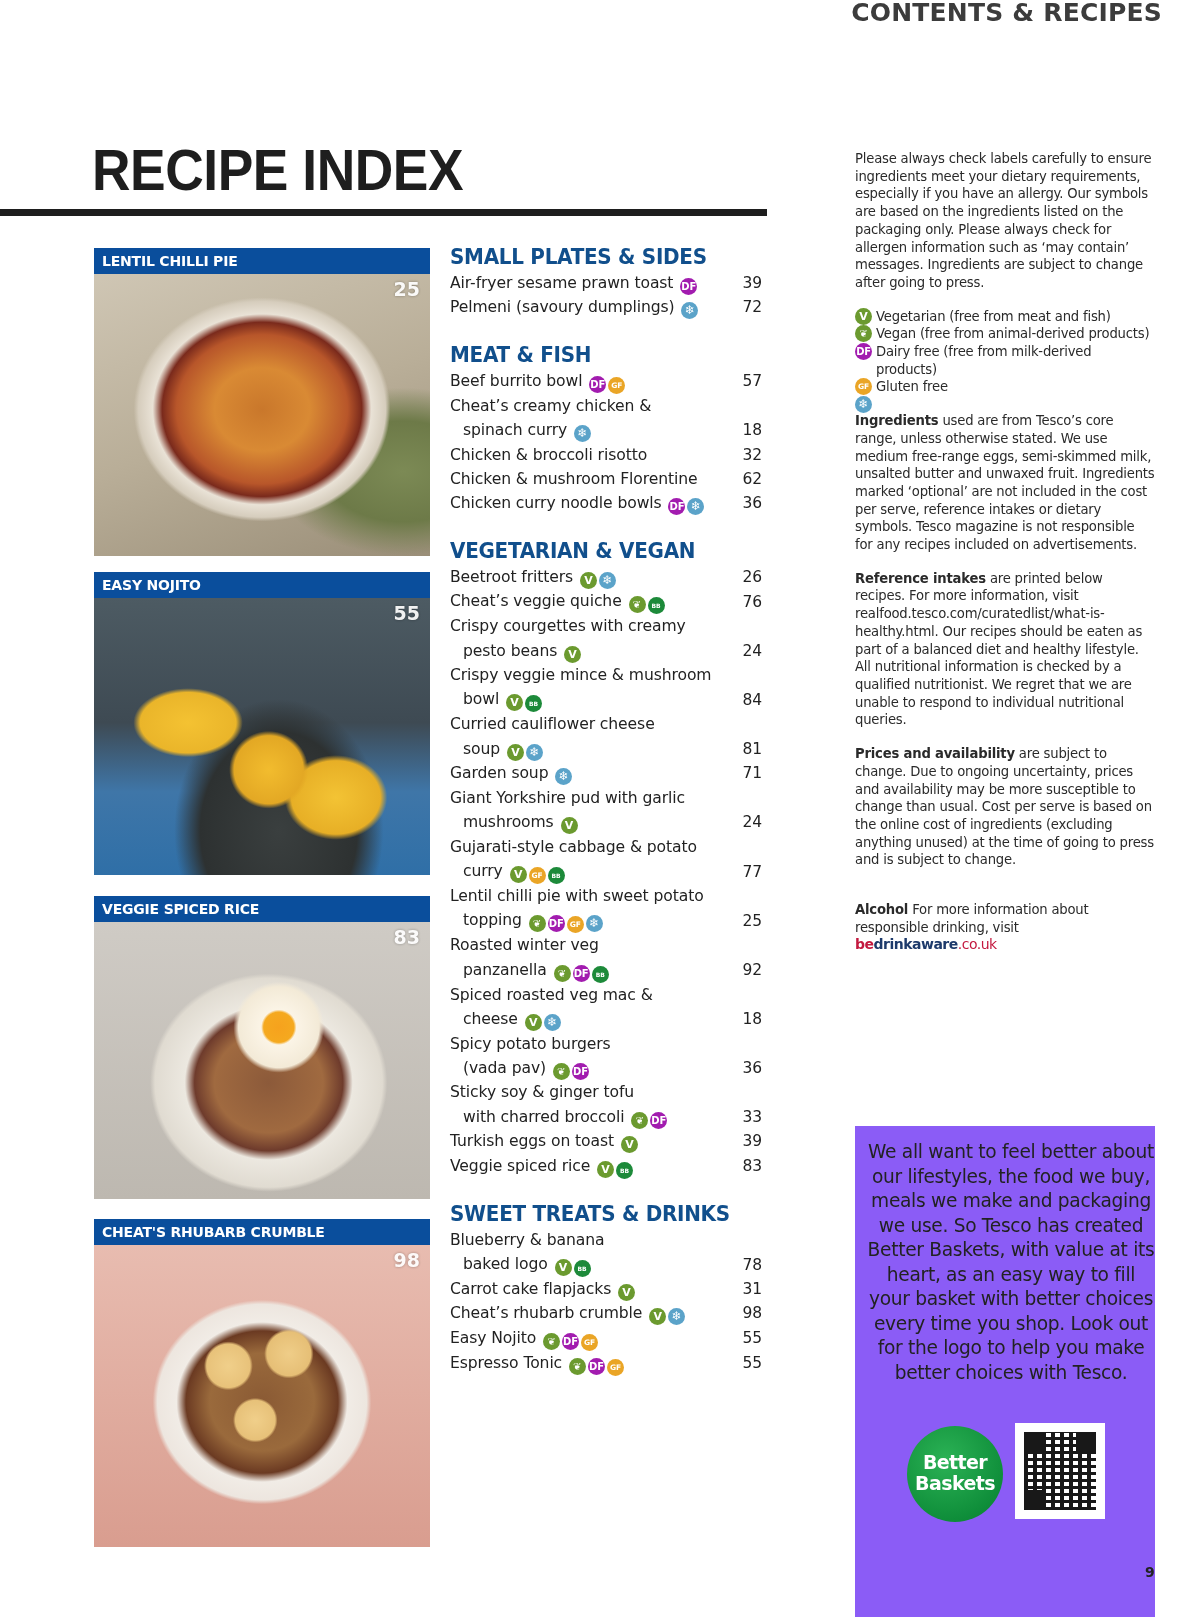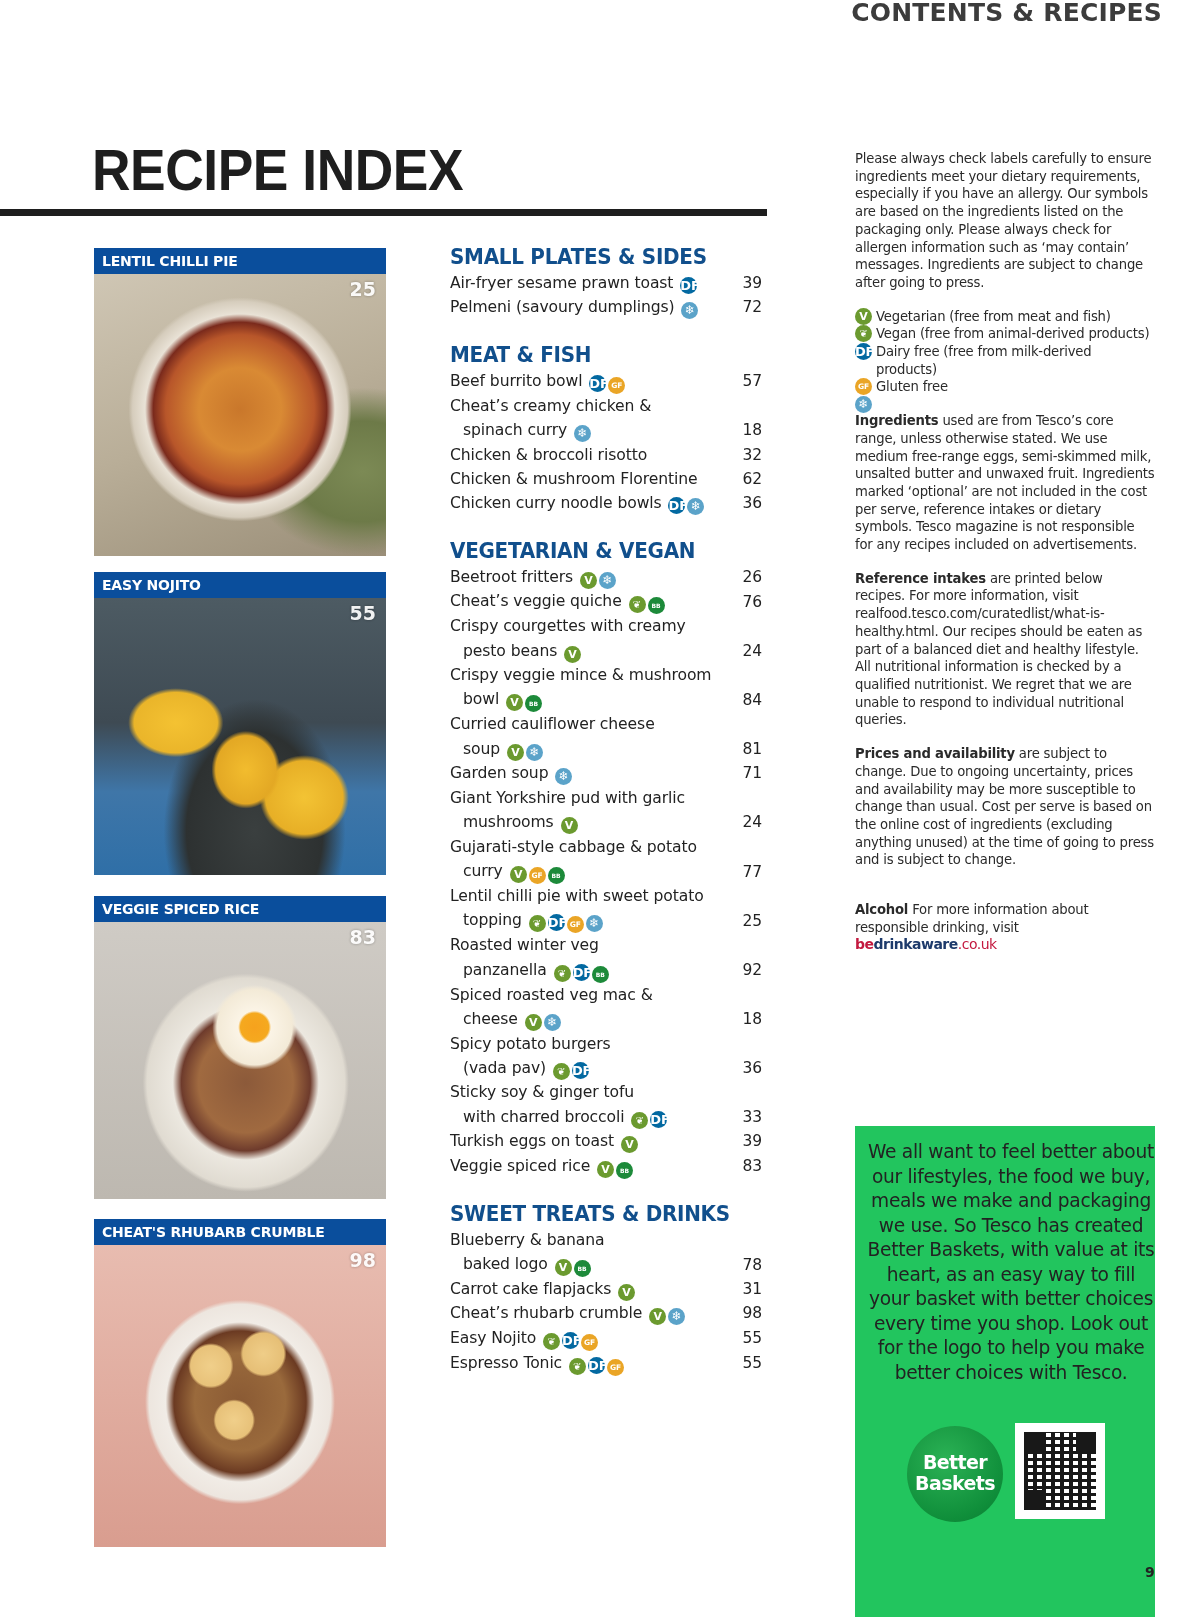--- a/index.html
+++ b/index.html
@@ -5,58 +5,58 @@
   * { box-sizing: border-box; margin: 0; padding: 0; }
   html, body { width: 1200px; height: 1617px; background: #ffffff; overflow: hidden; }
   body { position: relative; font-family: "Liberation Sans", sans-serif; color: #222; }
 
   .section-tag { position: absolute; right: 38px; top: -2px; font-family: "DejaVu Sans", sans-serif; font-size: 25px; font-weight: bold; color: #3c3c3c; letter-spacing: 0.2px; }
 
   .page-title { position: absolute; left: 92px; top: 136px; font-family: "Liberation Sans", sans-serif; font-weight: bold; font-size: 58px; color: #1e1e1e; letter-spacing: -0.5px; transform: scaleX(0.92); transform-origin: left; }
   .title-rule { position: absolute; left: 0; top: 209px; width: 767px; height: 7px; background: #1e1e1e; }
 
   
-  .photo-card { position: absolute; left: 94px; width: 292px; }
+  .photo-card { position: absolute; left: 94px; width: 336px; }
   .photo-label { background: #0a4e9c; color: #fff; font-family: "DejaVu Sans", sans-serif; font-weight: bold; font-size: 14px; height: 26px; line-height: 27px; padding-left: 8px; letter-spacing: -0.2px; }
   .photo { position: relative; overflow: hidden; }
   .photo-page { position: absolute; right: 10px; top: 4px; color: #fff; font-family: "DejaVu Sans", sans-serif; font-size: 19px; font-weight: bold; text-shadow: 0 0 3px rgba(0,0,0,0.35); opacity: 0.92; }
 
   .ph-pie { background: radial-gradient(ellipse at 50% 48%, #c9772b 0%, #d98a34 20%, #b8562a 36%, #7a2a1c 42%, #e9e2d6 46%, #d6cdbd 52%, transparent 54%), radial-gradient(ellipse at 92% 70%, #7c8a55 0%, #6d7a48 18%, transparent 30%), linear-gradient(160deg, #cfc6b4 0%, #b9ae98 50%, #9a8e78 100%); }
   .ph-nojito { background: radial-gradient(ellipse at 28% 45%, #f4c232 0%, #eab52a 14%, transparent 16%), radial-gradient(ellipse at 52% 62%, #f2bc2e 0%, #e3a824 14%, transparent 16%), radial-gradient(ellipse at 72% 72%, #f3c334 0%, #e7af26 13%, transparent 15%), radial-gradient(ellipse at 55% 84%, #3a3f3f 0%, #2d3131 30%, transparent 40%), linear-gradient(180deg, #4d5b63 0%, #3e4a53 45%, #3f76a8 70%, #2f6fa7 100%); }
   .ph-rice { background: radial-gradient(circle at 55% 38%, #f6a21d 0%, #f5a91f 6%, #fbf4e6 7%, #f3ead7 16%, transparent 18%), radial-gradient(ellipse at 52% 58%, #8c5a3a 0%, #a06a40 22%, #6e3b2c 30%, #ece8e0 34%, #e0dbd1 46%, transparent 48%), linear-gradient(180deg, #cfcbc5 0%, #bdb8b0 100%); }
   .ph-crumble { background: radial-gradient(circle at 40% 40%, #f0cf8a 0%, #e8c27a 8%, transparent 9%), radial-gradient(circle at 58% 36%, #efcd88 0%, #e6bf76 8%, transparent 9%), radial-gradient(circle at 48% 58%, #f0cf8a 0%, #e7c179 8%, transparent 9%), radial-gradient(ellipse at 50% 52%, #8a5a34 0%, #9a6a3c 22%, #6b3a22 32%, #f1ece6 36%, #ede6df 44%, transparent 46%), linear-gradient(180deg, #e8bcb0 0%, #d99d8f 100%); }
 
   
   .index { position: absolute; left: 450px; top: 244px; width: 312px; font-family: "DejaVu Sans", sans-serif; }
   .cat { margin-bottom: 22px; }
   .cat-title { font-family: "DejaVu Sans", sans-serif; font-weight: bold; font-size: 21px; color: #114f8c; letter-spacing: -0.3px; line-height: 26px; margin-bottom: 1px; transform: scaleX(0.95); transform-origin: left; white-space: nowrap; }
   .rec { position: relative; font-size: 15.6px; line-height: 24.4px; color: #222; padding-right: 40px; letter-spacing: -0.1px; }
   .rec .l2 { display: block; padding-left: 13px; }
   .rec .pg { position: absolute; right: 0; bottom: 0; font-weight: normal; font-size: 15.5px; color: #222; }
   .badge { display: inline-block; width: 17px; height: 17px; border-radius: 50%; vertical-align: -2px; margin-left: 2px; color: #fff; font-size: 9px; font-weight: bold; text-align: center; line-height: 17px; font-family: "DejaVu Sans", sans-serif; }
   .b-v { background: #6b9a2f; font-size: 11px; }
   .b-vg { background: #6b9a2f; font-size: 10px; }
-  .b-df { background: #0369a1; font-size: 13px; }
+  .b-df { background: #a21caf; font-size: 10px; }
   .b-gf { background: #eaa526; font-size: 7.5px; }
   .b-fz { background: #5ba3c9; font-size: 12px; }
   .b-bb { background: #1d8a3a; font-size: 6px; }
 
   
   .info { position: absolute; left: 855px; top: 150px; width: 300px; font-family: "DejaVu Sans", sans-serif; font-size: 13.2px; line-height: 17.7px; color: #2a2a2a; letter-spacing: -0.2px; }
   .info p { margin-bottom: 16px; }
   .info b { font-weight: bold; }
   .legend { margin-bottom: 16px; }
   .legend-item { position: relative; padding-left: 21px; }
   .legend-item .badge { position: absolute; left: 0; top: 0; width: 17px; height: 17px; margin: 0; }
   .drinkaware { font-family: "DejaVu Sans", sans-serif; font-weight: bold; font-size: 14px; letter-spacing: -0.5px; margin-top: -2px; }
   .drinkaware .be { color: #c3193f; }
   .drinkaware .dk { color: #1d3a6b; }
   .drinkaware .co { color: #c3193f; font-weight: normal; }
 
-  .bb-panel { position: absolute; left: 855px; top: 1126px; width: 300px; height: 491px; background: #22c55e; }
+  .bb-panel { position: absolute; left: 855px; top: 1126px; width: 300px; height: 491px; background: #8b5cf6; }
   .bb-text { position: absolute; left: 12px; right: 0; top: 14px; text-align: center; font-family: "DejaVu Sans", sans-serif; font-size: 18.6px; line-height: 24.5px; color: #222; letter-spacing: -0.3px; }
   .bb-logo { position: absolute; left: 52px; top: 300px; width: 96px; height: 96px; border-radius: 50%; background: radial-gradient(circle at 40% 35%, #2bb255 0%, #0f8e3a 70%, #0b7a32 100%); color: #fff; font-family: "DejaVu Sans", sans-serif; font-weight: bold; font-size: 19px; line-height: 21px; text-align: center; padding-top: 26px; letter-spacing: -0.6px; }
   .qr { position: absolute; left: 160px; top: 297px; width: 90px; height: 96px; background: #fff; padding: 9px; }
   .qr-grid { width: 72px; height: 78px; background:
     linear-gradient(#000,#000) 0 0/20px 20px no-repeat,
     linear-gradient(#000,#000) 52px 0/20px 20px no-repeat,
     linear-gradient(#000,#000) 0 58px/20px 20px no-repeat,
     repeating-linear-gradient(90deg, #000 0 4px, transparent 4px 9px),
     repeating-linear-gradient(0deg, #000 0 3px, transparent 3px 7px); opacity: 0.9; }
   .page-num { position: absolute; left: 1145px; top: 1564px; font-family: "DejaVu Sans", sans-serif; font-size: 14px; font-weight: bold; color: #222; }

